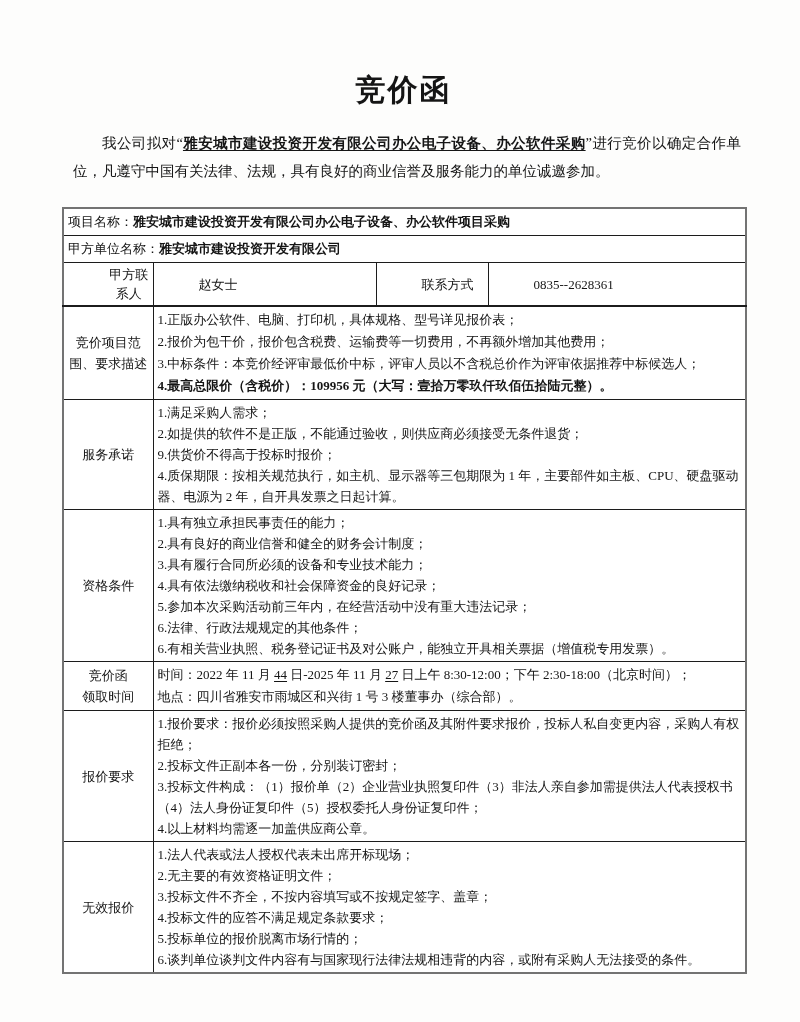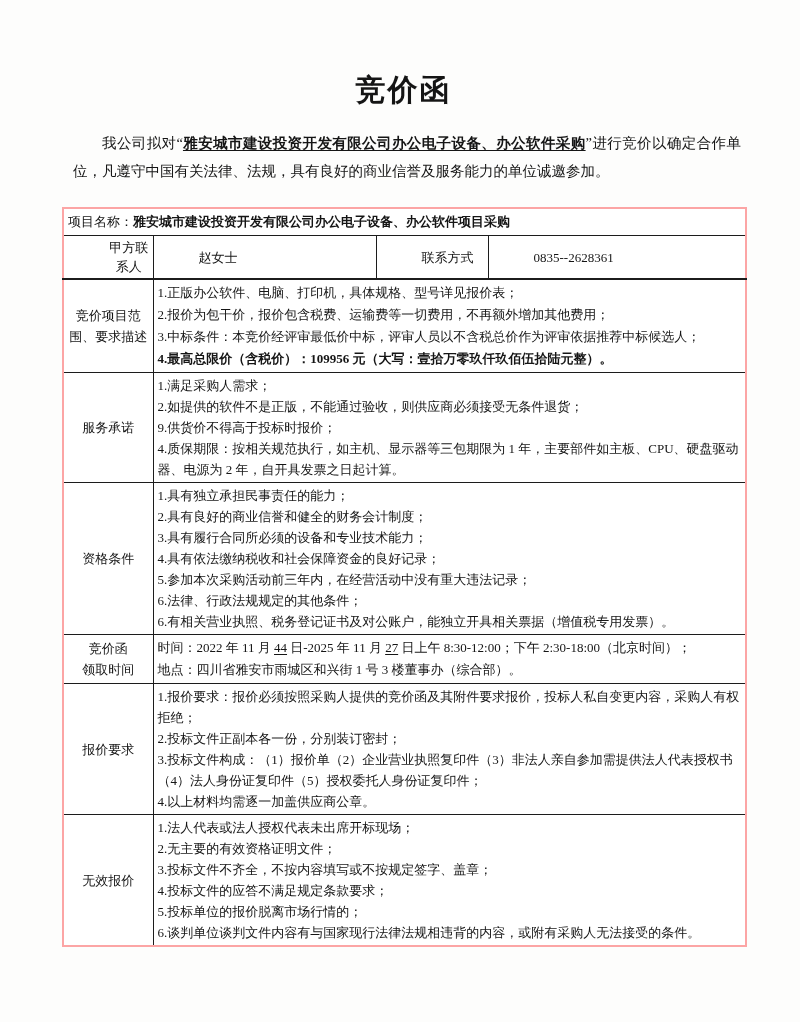--- a/index.html
+++ b/index.html
@@ -38,21 +38,21 @@
     table-layout: fixed;
     font-size: 13px;
     background: #fff;
   }
   .doc-table td {
     border: 1px solid #1c1c1c;
     padding: 2px 4px;
     vertical-align: middle;
     overflow: hidden;
   }
-  .doc-table { border: 2px solid #fca5a5; }
+  .doc-table { border: 2px solid #737373; }
   .head-row td { line-height: 22px; }
   .contact-row td { line-height: 19px; border-bottom-width: 2px; padding-left: 45px; }
   .label-cell {
     text-align: center;
     padding: 2px 2px;
     line-height: 21px;
   }
   .content-cell { vertical-align: middle; margin-left: 9px; }
   .cell-line { line-height: 21px; }
   .lh22 .cell-line, .cell-line.lh22 { line-height: 22px; }
@@ -73,20 +73,23 @@
   <table class="doc-table">
     <colgroup>
       <col class="c-label">
         <col class="c-val">
         <col class="c-pl">
         <col class="c-ph">
     </colgroup>
     <tbody>
       <tr class="head-row">
         <td colspan="4"><span>项目名称：</span><span class="b">雅安城市建设投资开发有限公司办公电子设备、办公软件项目采购</span></td>
+      </tr>
+      <tr class="head-row">
+        <td colspan="4"><span>甲方单位名称：</span><span class="b">雅安城市建设投资开发有限公司</span></td>
       </tr>
       <tr class="contact-row">
         <td class="label-cell">甲方联系人</td>
         <td>赵女士</td>
         <td>联系方式</td>
         <td>0835--2628361</td>
       </tr>
 
       <tr>
         <td class="label-cell">

